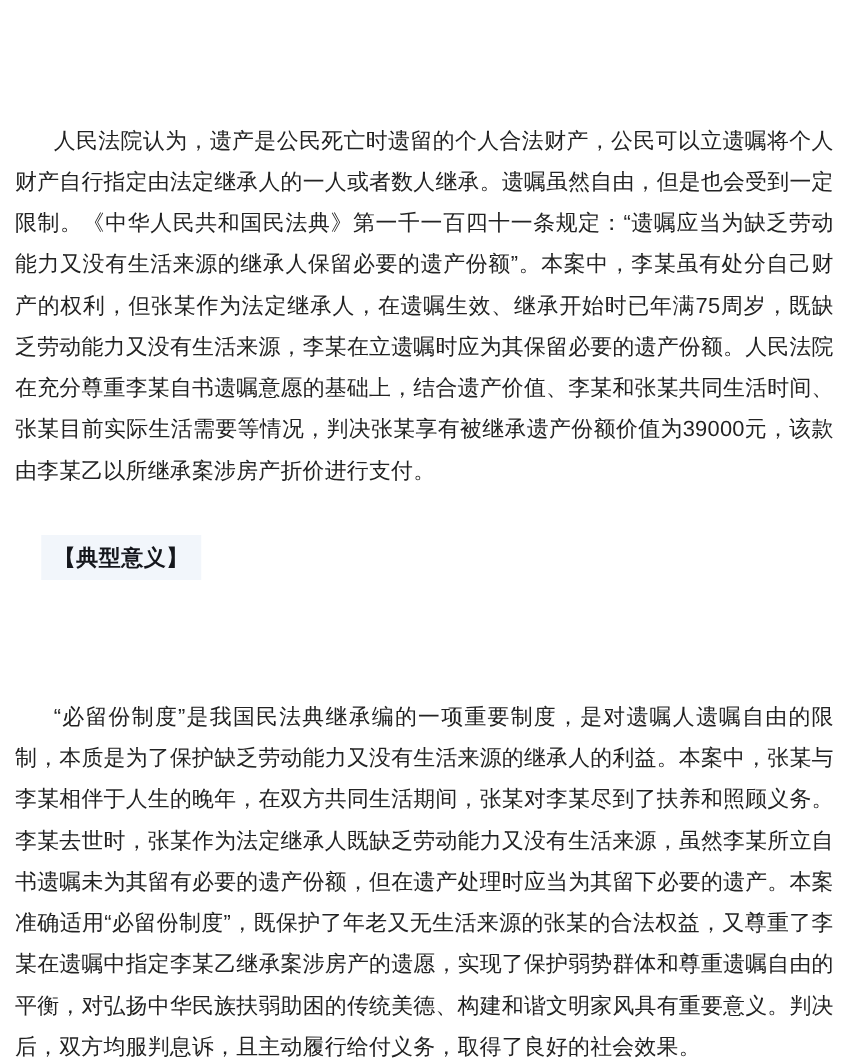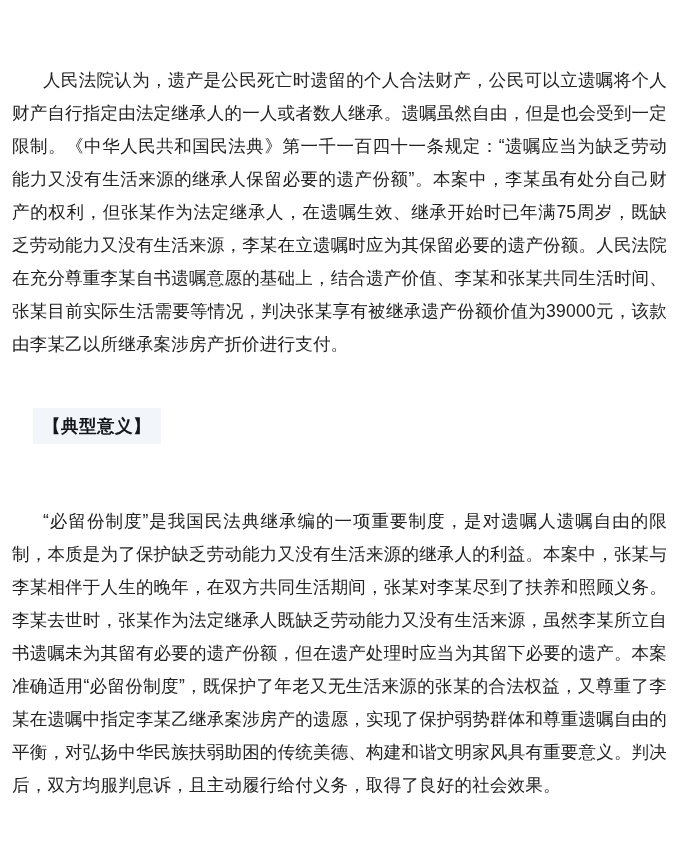--- a/index.html
+++ b/index.html
@@ -19,23 +19,23 @@
     margin-left: 21px;
     background: #f2f6fb;
     color: #15171c;
     font-size: 17.5px;
     font-weight: bold;
     line-height: 20px;
     padding: 8px 10px;
     letter-spacing: 0.5px;
     white-space: nowrap;
   }
-  .section-2 .heading-row { margin-top: 47px; }
+  .section-2 .heading-row { margin-top: 35px; }
   .para {
-    margin: 61px 0 0 0;
+    margin: 93px 0 0 0;
     font-size: 17.5px;
     line-height: 33px;
     color: #222222;
     text-align: justify;
     text-indent: 31px;
     letter-spacing: 0.2px;
   }
 </style>
 </head>
 <body>

